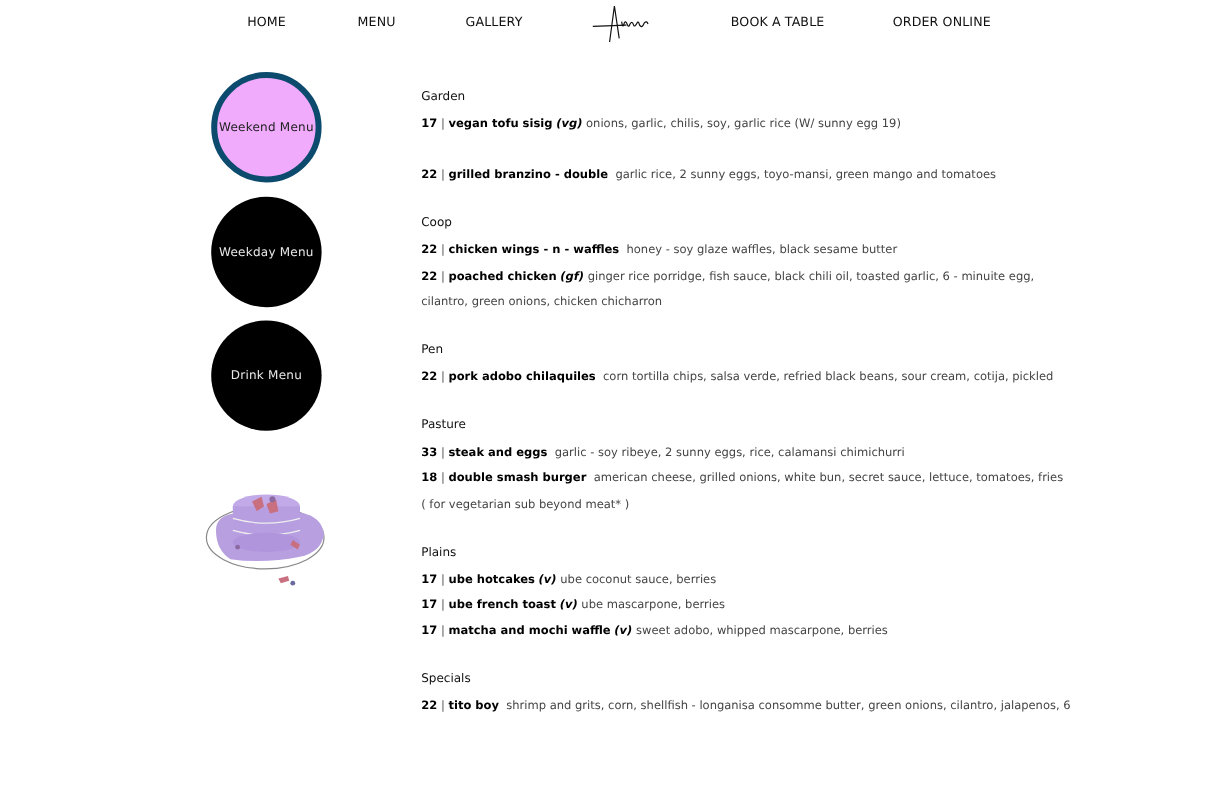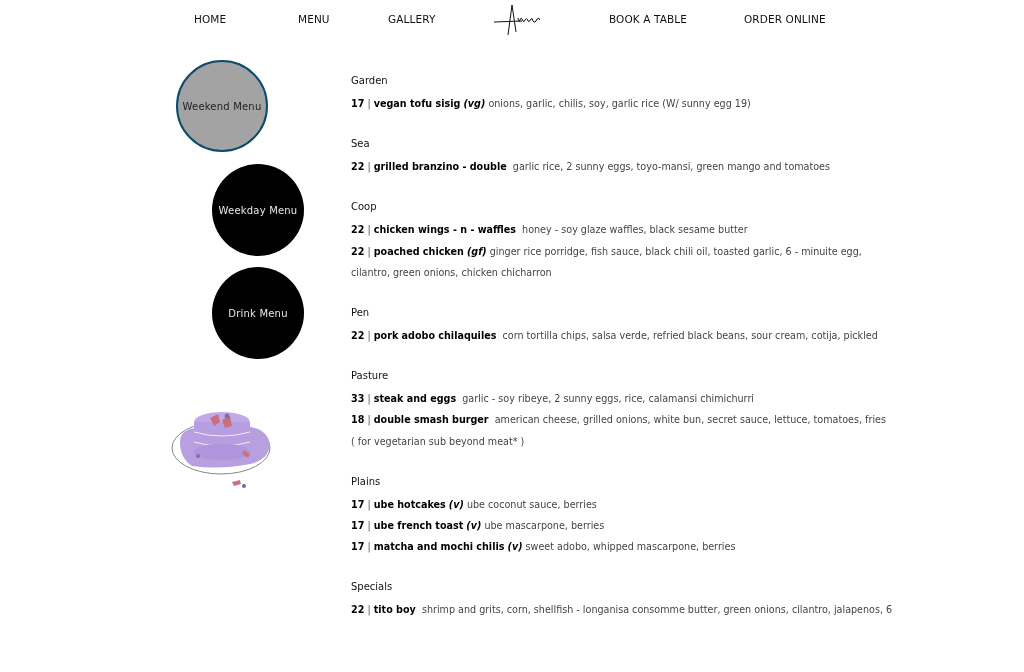--- a/index.html
+++ b/index.html
@@ -5,39 +5,39 @@
   * { box-sizing: border-box; margin: 0; padding: 0; }
   html, body { width: 1024px; height: 672px; overflow: hidden; background: #ffffff; }
   body { font-family: "DejaVu Sans", sans-serif; color: #000; position: relative; }
 
   .nav { position: absolute; top: 0; left: 0; width: 1024px; height: 40px; }
   .nav-link { position: absolute; top: 13px; font-size: 10.5px; color: #111; text-decoration: none; letter-spacing: 0.1px; white-space: nowrap; }
   .logo { position: absolute; left: 490px; top: 2px; width: 56px; height: 36px; }
 
   .circle-btn { position: absolute; left: 176px; width: 92px; height: 92px; border-radius: 50%;
     display: flex; align-items: center; justify-content: center; font-size: 10px; letter-spacing: 0.2px; cursor: pointer; }
-  .circle-outline { border: 2px solid #0c4a6e; background: #a3a3a3; color: #222; }
-  .circle-filled { background: #000; color: #e8e8e8; margin-left: 36px; }
+  .circle-outline { border: 5px solid #0c4a6e; background: #f0abfc; color: #222; }
+  .circle-filled { background: #000; color: #e8e8e8; }
 
   .illustration { position: absolute; left: 170px; top: 400px; width: 104px; height: 92px; }
 
   .menu { position: absolute; left: 351px; top: 72px; width: 520px; }
   .section-title { font-size: 10px; color: #111; height: 21px; line-height: 17px; }
   .line { font-size: 9.6px; line-height: 21.2px; white-space: nowrap; color: #333; }
   .line .price, .line .name { color: #000; font-weight: bold; }
   .line .sep { color: #555; font-weight: normal; }
   .line .tag { font-style: italic; color: #000; font-weight: bold; }
   .line .desc { color: #444; margin-top: 23px; }
   .gap { height: 21px; }
 </style>
 </head>
 <body>
 
 <nav class="nav">
-  <a class="nav-link" style="left:194px">HOME</a>
+  <a class="nav-link" style="left:206px">HOME</a>
   <a class="nav-link" style="left:298px">MENU</a>
   <a class="nav-link" style="left:388px">GALLERY</a>
   <div class="logo">
     <svg width="56" height="36" viewBox="0 0 56 36">
       <path d="M18 33 L22 3 L26 30" fill="none" stroke="#111" stroke-width="1"></path>
       <path d="M4 20 L32 19" fill="none" stroke="#111" stroke-width="1"></path>
       <path d="M28 16 Q29 22 30 18 Q31 14 33 19 Q34 21 35 18 Q37 15 38 19 Q39 21 41 17 Q42 15 43 19 Q45 22 47 17 Q49 15 50 18" fill="none" stroke="#111" stroke-width="1"></path>
     </svg>
   </div>
   <a class="nav-link" style="left:609px">BOOK A TABLE</a>
@@ -66,21 +66,20 @@
     <circle cx="74" cy="86" r="2" fill="#6b6aa0"></circle>
   </svg>
 </div>
 
 <main class="menu">
 
   <div class="section-title">Garden</div>
   <div class="line"><span class="price">17</span><span class="sep"> | </span><span class="name">vegan tofu sisig</span> <span class="tag">(vg)</span> <span class="desc">onions, garlic, chilis, soy, garlic rice (W/ sunny egg 19)</span></div>
   <div class="gap"></div>
 
-  <div class="section-title">Sea</div>
   <div class="line"><span class="price">22</span><span class="sep"> | </span><span class="name">grilled branzino - double</span>&nbsp; <span class="desc">garlic rice, 2 sunny eggs, toyo-mansi, green mango and tomatoes</span></div>
   <div class="gap"></div>
 
   <div class="section-title">Coop</div>
   <div class="line"><span class="price">22</span><span class="sep"> | </span><span class="name">chicken wings - n - waffles</span>&nbsp; <span class="desc">honey - soy glaze waffles, black sesame butter</span></div>
   <div class="line"><span class="price">22</span><span class="sep"> | </span><span class="name">poached chicken</span> <span class="tag">(gf)</span> <span class="desc">ginger rice porridge, fish sauce, black chili oil, toasted garlic, 6 - minuite egg,</span></div>
   <div class="line"><span class="desc">cilantro, green onions, chicken chicharron</span></div>
   <div class="gap"></div>
 
   <div class="section-title">Pen</div>
@@ -89,18 +88,18 @@
 
   <div class="section-title">Pasture</div>
   <div class="line"><span class="price">33</span><span class="sep"> | </span><span class="name">steak and eggs</span>&nbsp; <span class="desc">garlic - soy ribeye, 2 sunny eggs, rice, calamansi chimichurri</span></div>
   <div class="line"><span class="price">18</span><span class="sep"> | </span><span class="name">double smash burger</span>&nbsp; <span class="desc">american cheese, grilled onions, white bun, secret sauce, lettuce, tomatoes, fries</span></div>
   <div class="line"><span class="desc">( for vegetarian sub beyond meat* )</span></div>
   <div class="gap"></div>
 
   <div class="section-title">Plains</div>
   <div class="line"><span class="price">17</span><span class="sep"> | </span><span class="name">ube hotcakes</span> <span class="tag">(v)</span> <span class="desc">ube coconut sauce, berries</span></div>
   <div class="line"><span class="price">17</span><span class="sep"> | </span><span class="name">ube french toast</span> <span class="tag">(v)</span> <span class="desc">ube mascarpone, berries</span></div>
-  <div class="line"><span class="price">17</span><span class="sep"> | </span><span class="name">matcha and mochi chilis</span> <span class="tag">(v)</span> <span class="desc">sweet adobo, whipped mascarpone, berries</span></div>
+  <div class="line"><span class="price">17</span><span class="sep"> | </span><span class="name">matcha and mochi waffle</span> <span class="tag">(v)</span> <span class="desc">sweet adobo, whipped mascarpone, berries</span></div>
   <div class="gap"></div>
 
   <div class="section-title">Specials</div>
   <div class="line"><span class="price">22</span><span class="sep"> | </span><span class="name">tito boy</span>&nbsp; <span class="desc">shrimp and grits, corn, shellfish - longanisa consomme butter, green onions, cilantro, jalapenos, 6</span></div>
 </main>
 
 </body></html>

